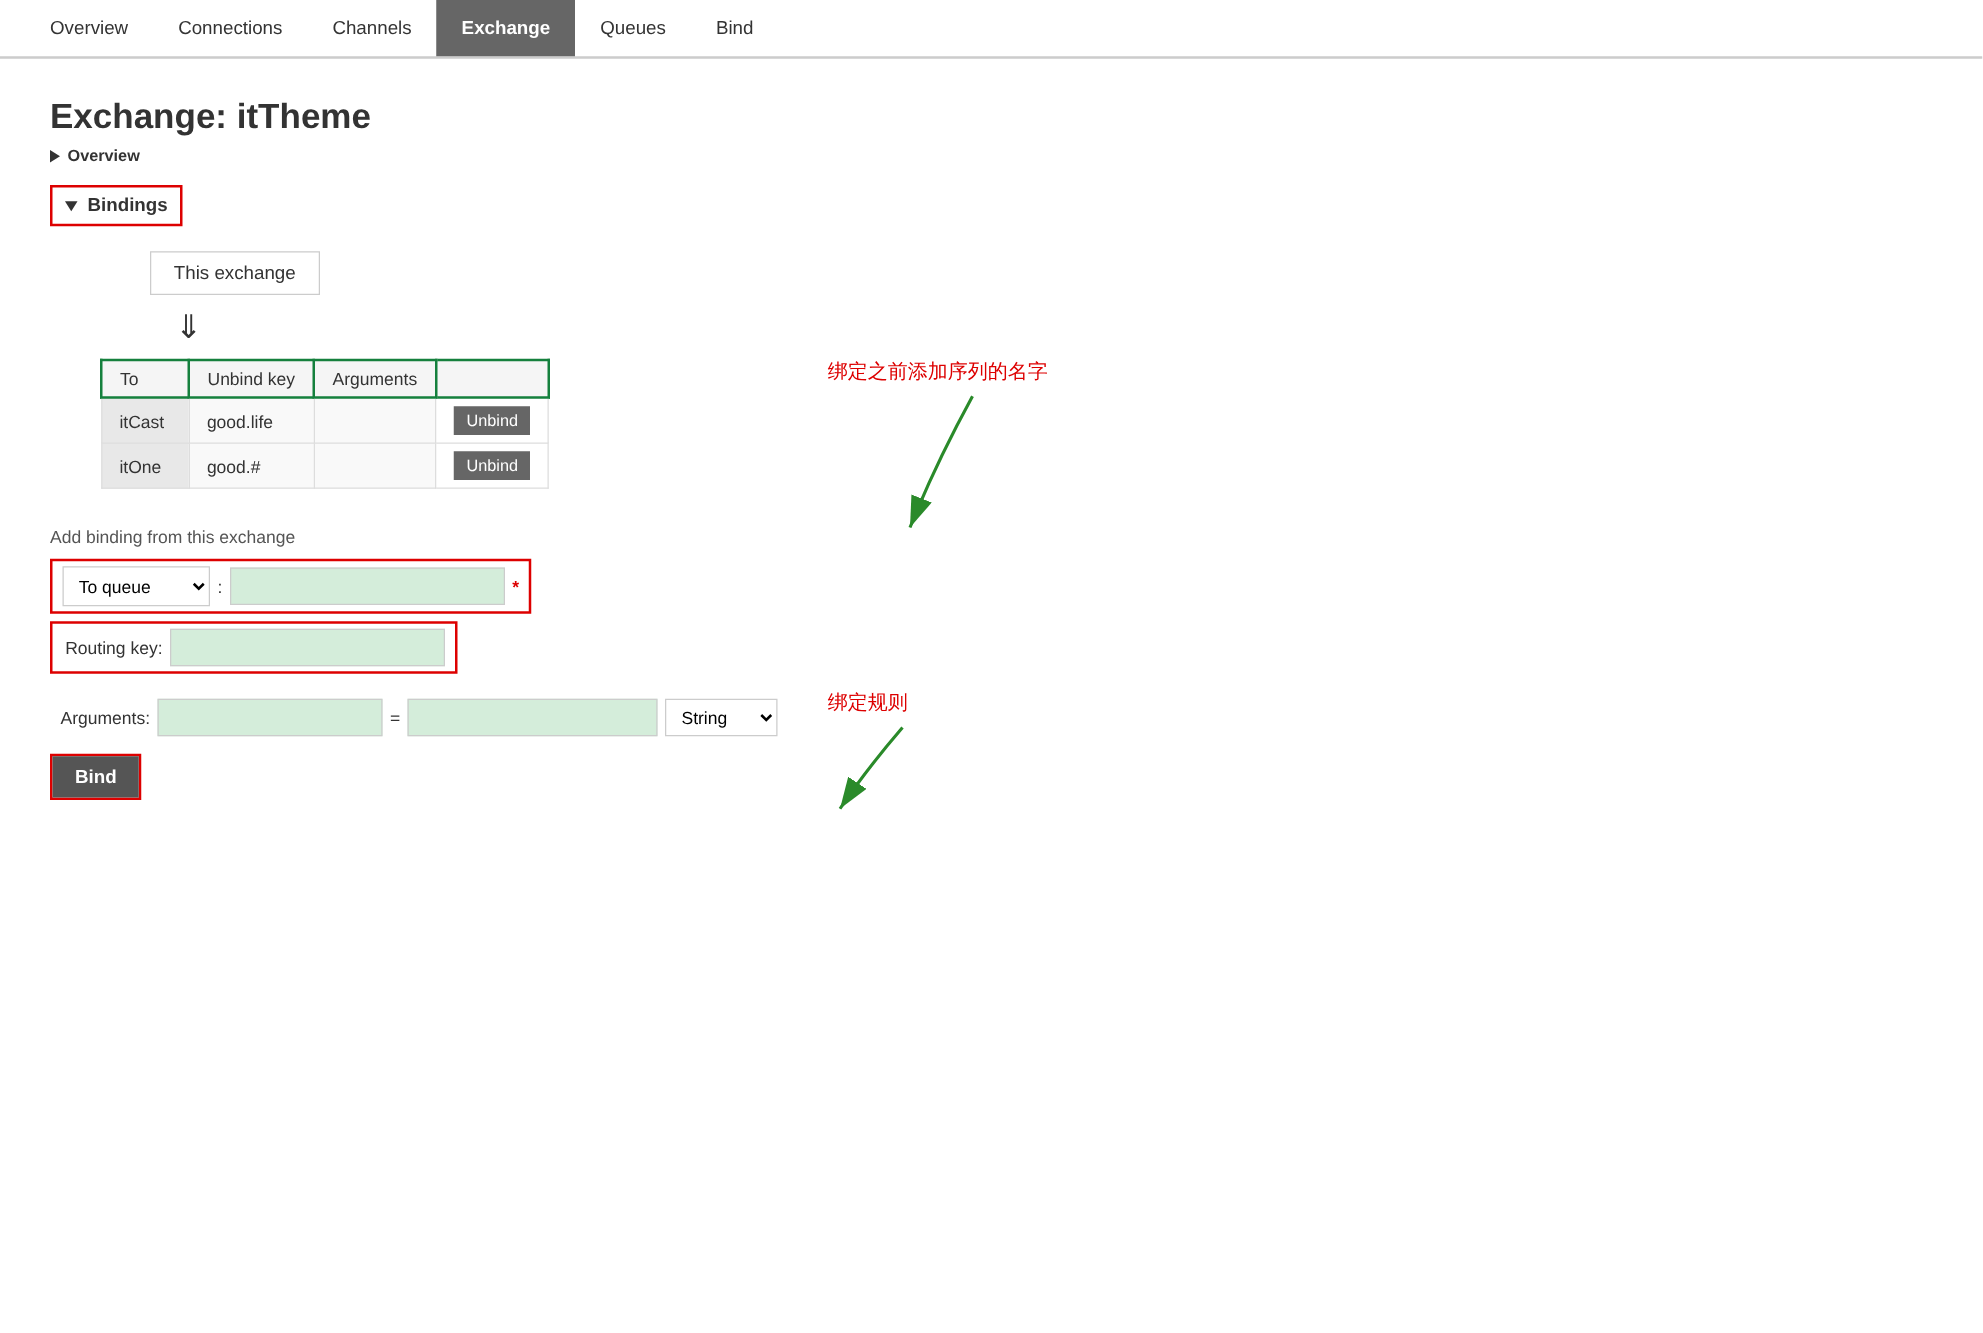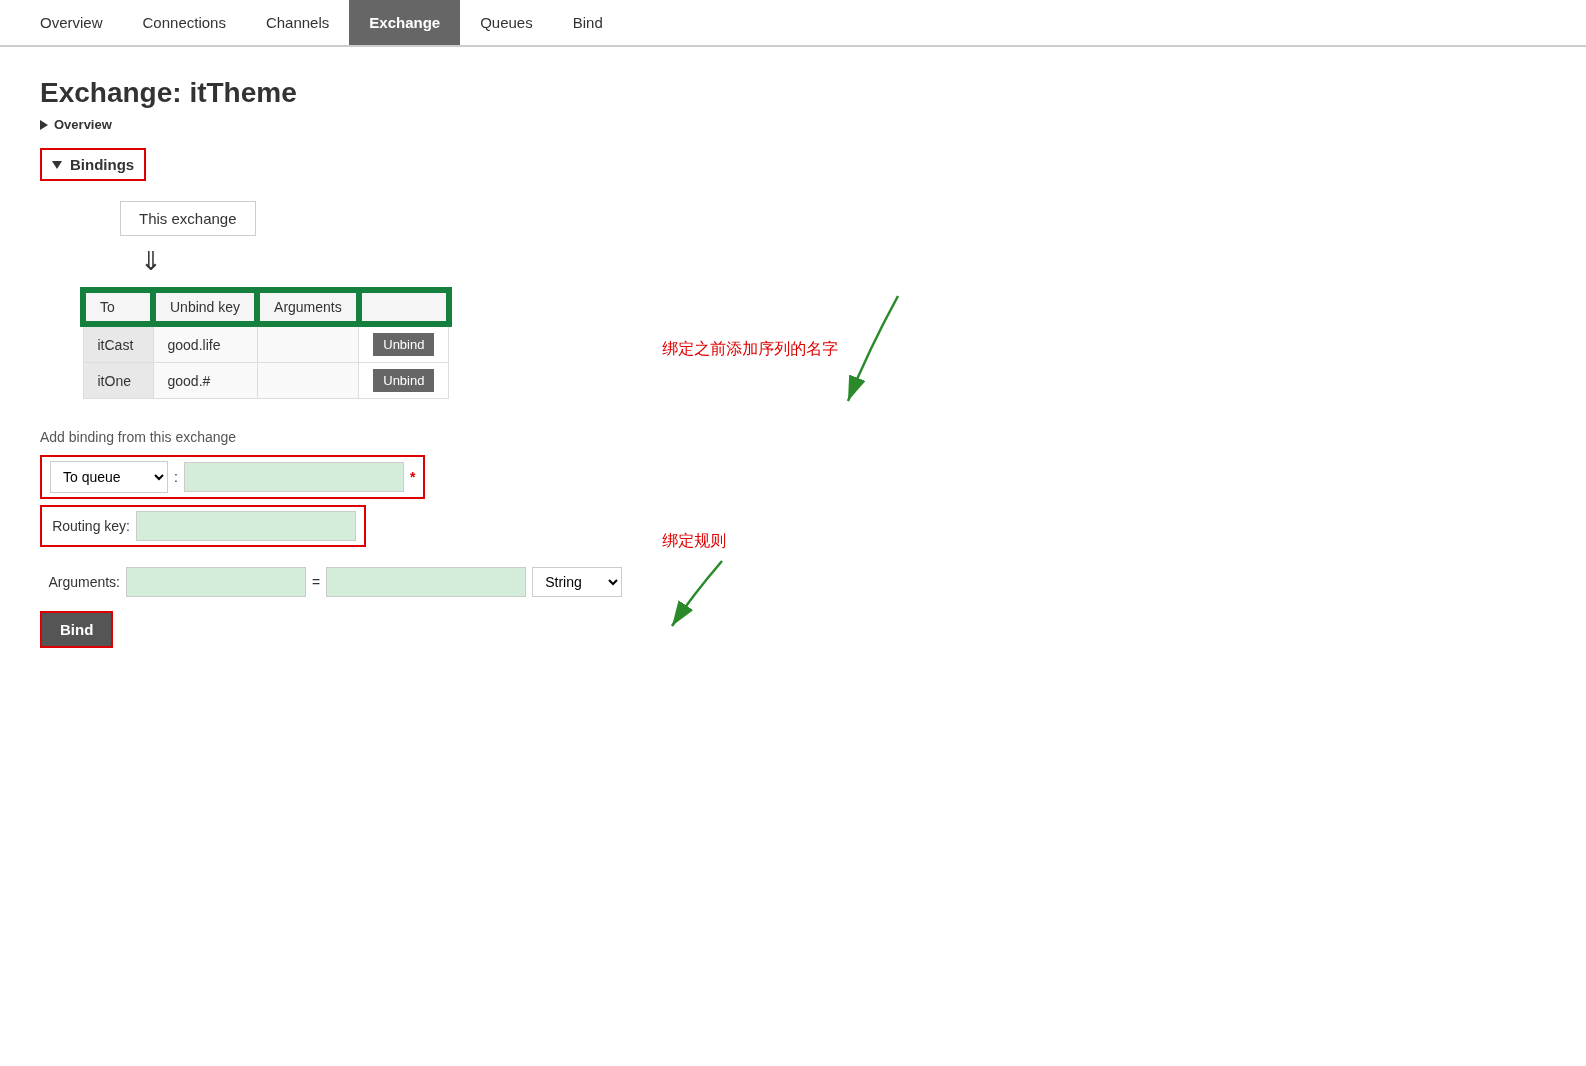--- a/index.html
+++ b/index.html
@@ -97,21 +97,21 @@
     }
 
     
     .bindings-table {
       border-collapse: collapse;
       margin-left: 40px;
       margin-bottom: 30px;
     }
     .bindings-table th {
       background: #f5f5f5;
-      border: 6px solid #15803d;
+      border: 2px solid #15803d;
       padding: 6px 14px;
       text-align: left;
       font-weight: normal;
     }
     .bindings-table td {
       border: 1px solid #ddd;
       padding: 6px 14px;
       vertical-align: middle;
     }
     .queue-cell {
@@ -335,21 +335,21 @@
 
       
       <div style="display:inline-block; border: 2px solid #d00;">
         <button class="bind-btn" style="border:none;">Bind</button>
       </div>
     </div>
 
     <div style="padding-top: 0px; display: flex; flex-direction: column; gap: 20px; margin-top: -10px;">
 
       <div style="display: flex; align-items: flex-start; gap: 10px; margin-top: 10px;">
-        <div style="display: flex; flex-direction: row; align-items: center;">
+        <div style="display: flex; flex-direction: column; align-items: flex-end;">
           <span class="annotation-text">绑定之前添加序列的名字</span>
 
           <svg width="120" height="120" style="margin-top: 4px;">
             <defs>
               <marker id="arrowhead1" markerWidth="10" markerHeight="7" refX="10" refY="3.5" orient="auto">
                 <polygon points="0 0, 10 3.5, 0 7" fill="#2a8a2a"></polygon>
               </marker>
             </defs>
             <path d="M 60 5 Q 30 60 10 110" stroke="#2a8a2a" stroke-width="2.5" fill="none" marker-end="url(#arrowhead1)"></path>
           </svg>

